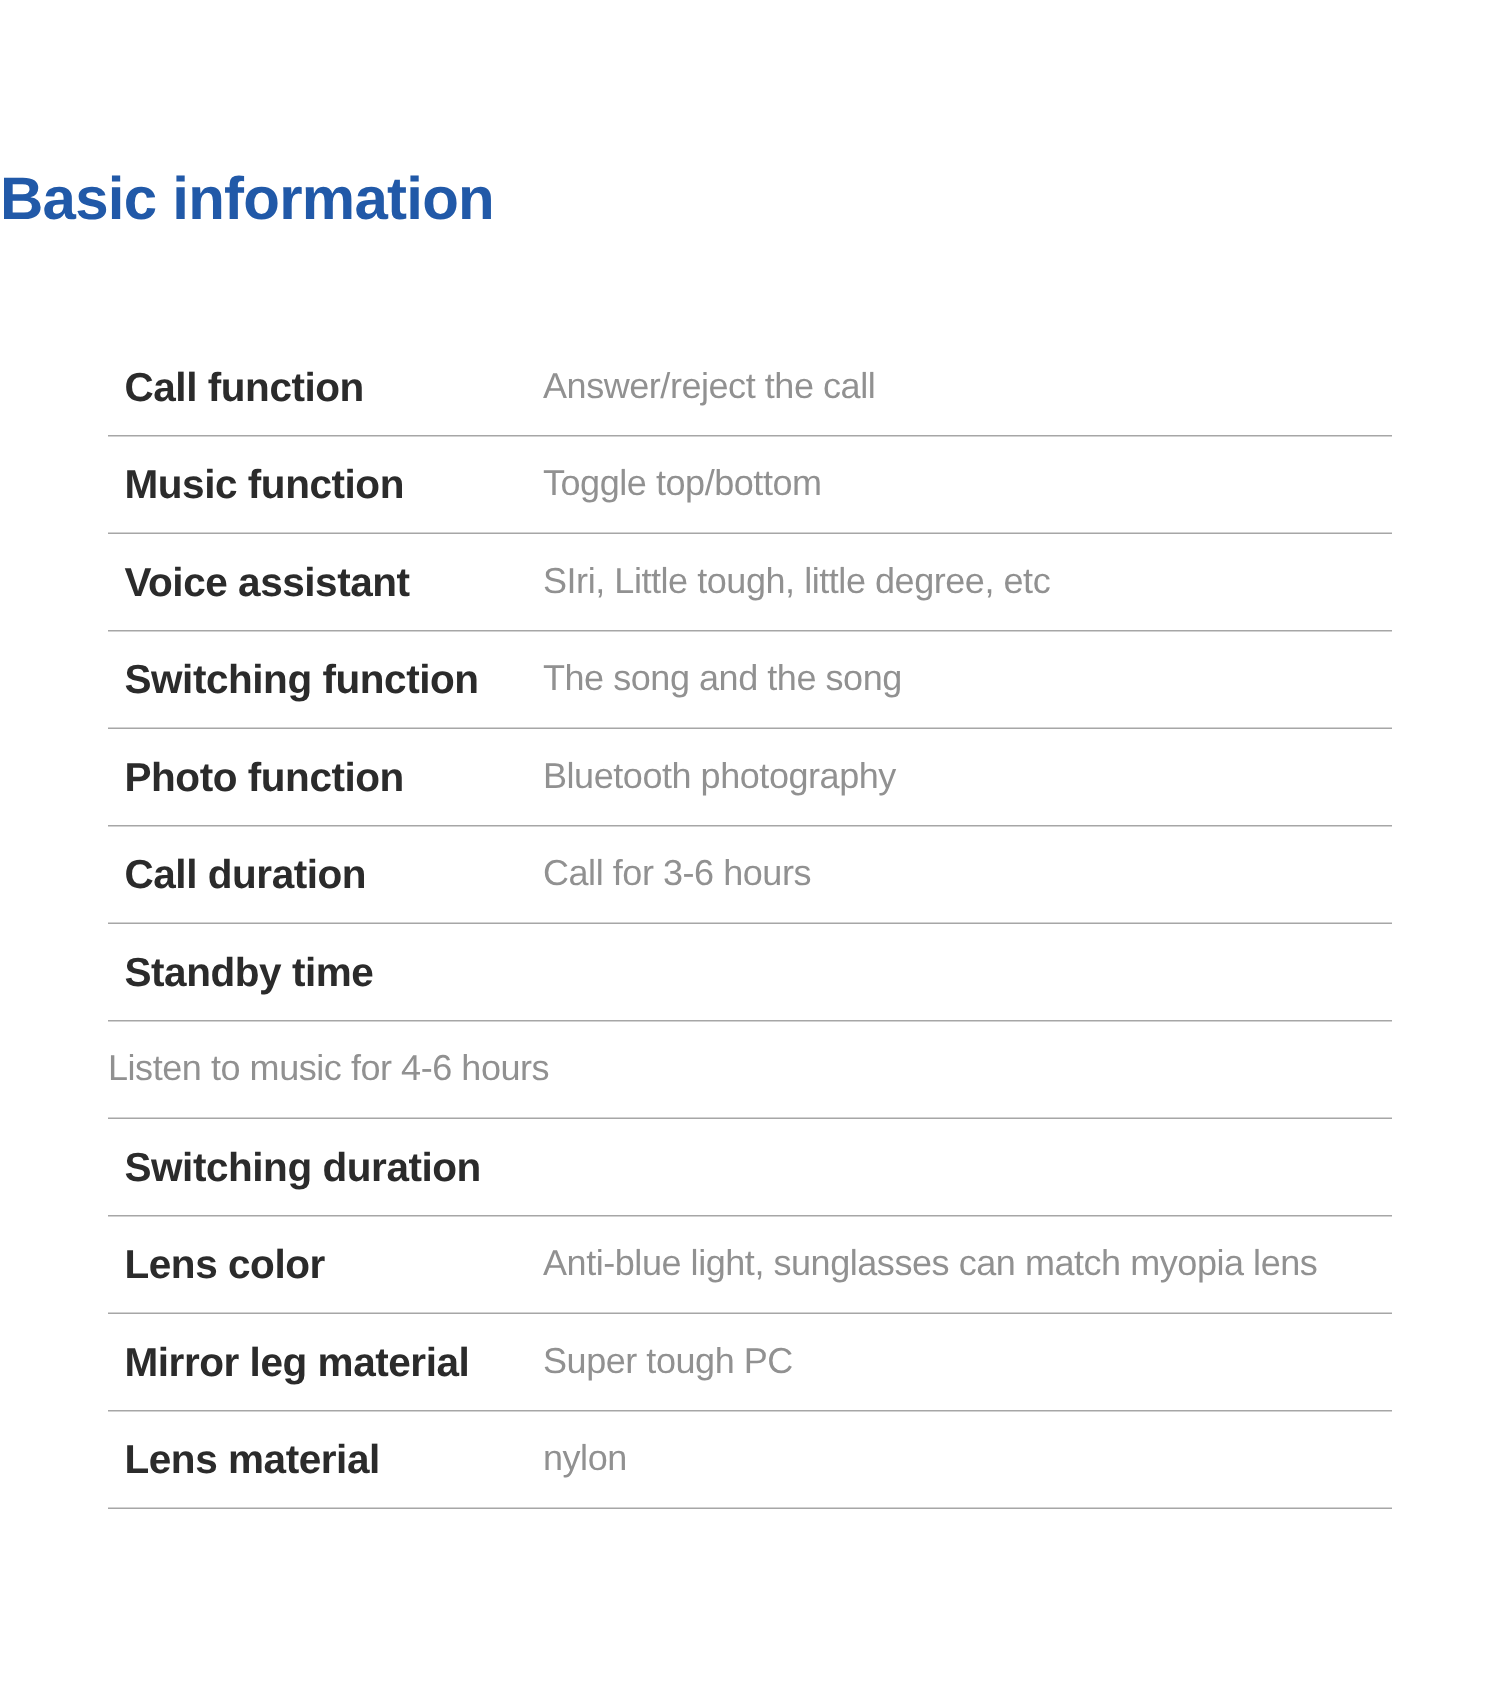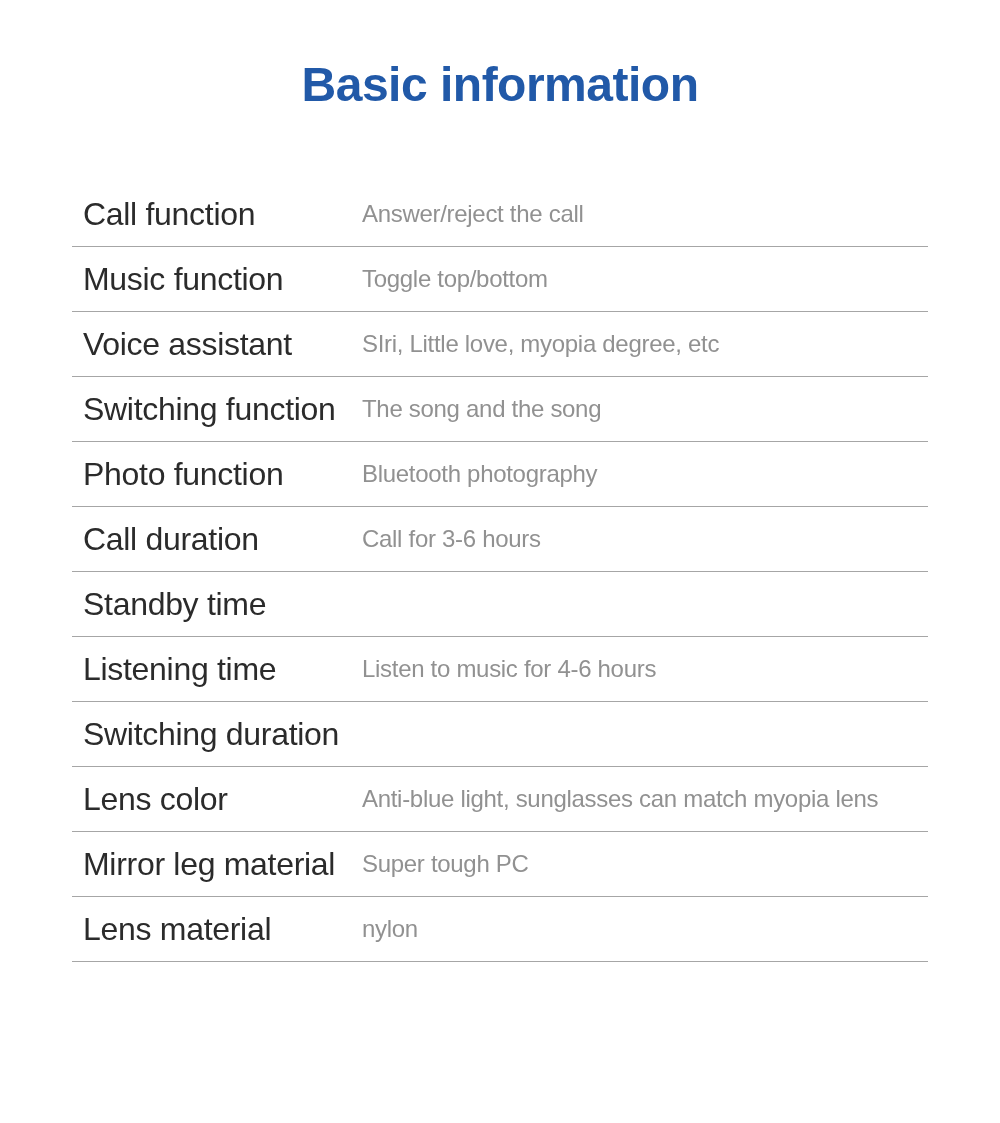--- a/index.html
+++ b/index.html
@@ -13,45 +13,46 @@
   html, body { background: var(--bg); }
   .page {
     position: relative;
     width: 1000px;
     height: 1123px;
     background: var(--bg);
     overflow: hidden;
     font-family: "Liberation Sans", "DejaVu Sans", sans-serif;
   }
   .page-title {
-    margin-top: 60px;
-    text-align: center;
-    font-size: 48px;
+    margin-top: 112px;
+    text-align: left;
+    font-size: 40px;
     font-weight: 700;
     letter-spacing: -0.5px;
     color: var(--accent);
     line-height: 1.05;
   }
   .spec-table {
     margin: 72px 0 0 72px;
     width: 856px;
   }
   .spec-row {
     display: flex;
     align-items: center;
     height: 65px;
     border-bottom: 1px solid var(--divider-color);
   }
   .spec-label {
     flex: 0 0 290px;
     padding-left: 11px;
-    font-size: 32px;
+    font-size: 27px;
     letter-spacing: -0.3px;
     color: var(--label-color);
     white-space: nowrap;
+    font-weight: bold;
   }
   .spec-value {
     flex: 1 1 auto;
     font-size: 24px;
     letter-spacing: -0.3px;
     color: var(--value-color);
     white-space: nowrap;
     overflow: visible;
   }
 </style>
@@ -69,21 +70,21 @@
       <span class="spec-value">Answer/reject the call</span>
     </div>
 
     <div class="spec-row">
       <span class="spec-label">Music function</span>
       <span class="spec-value">Toggle top/bottom</span>
     </div>
 
     <div class="spec-row">
       <span class="spec-label">Voice assistant</span>
-      <span class="spec-value">SIri, Little love, myopia degree, etc</span>
+      <span class="spec-value">SIri, Little tough, little degree, etc</span>
     </div>
 
     <div class="spec-row">
       <span class="spec-label">Switching function</span>
       <span class="spec-value">The song and the song</span>
     </div>
 
     <div class="spec-row">
       <span class="spec-label">Photo function</span>
       <span class="spec-value">Bluetooth photography</span>
@@ -92,21 +93,20 @@
     <div class="spec-row">
       <span class="spec-label">Call duration</span>
       <span class="spec-value">Call for 3-6 hours</span>
     </div>
 
     <div class="spec-row">
       <span class="spec-label">Standby time</span>
     </div>
 
     <div class="spec-row">
-      <span class="spec-label">Listening time</span>
       <span class="spec-value">Listen to music for 4-6 hours</span>
     </div>
 
     <div class="spec-row">
       <span class="spec-label">Switching duration</span>
     </div>
 
     <div class="spec-row">
       <span class="spec-label">Lens color</span>
       <span class="spec-value">Anti-blue light, sunglasses can match myopia lens</span>

